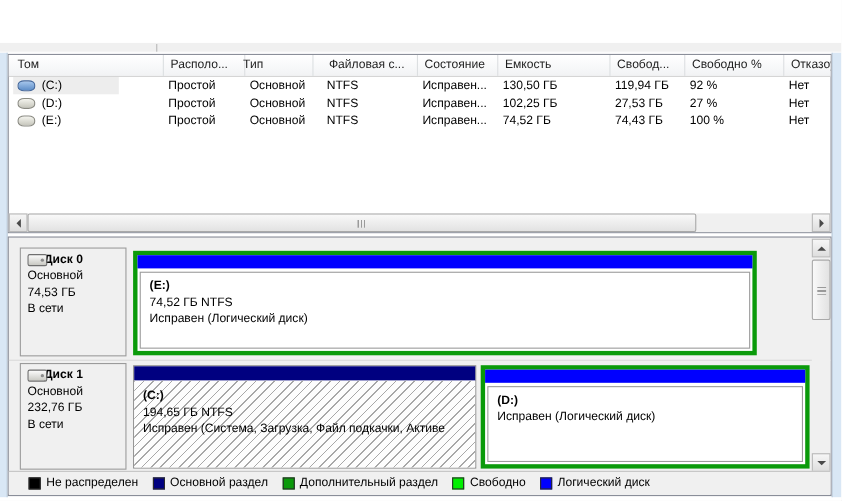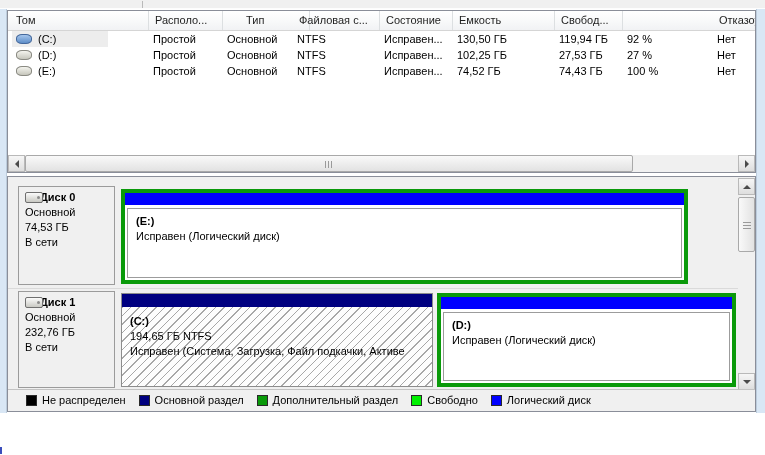--- a/index.html
+++ b/index.html
@@ -2,21 +2,21 @@
 <html><head>
 <meta charset="utf-8">
 <style>
   * { margin:0; padding:0; box-sizing:border-box; }
   html,body { background:#ffffff; }
   #screen {
     position:relative; width:765px; height:455px; overflow:hidden;
     font-family:"Liberation Sans", sans-serif; font-size:11px; color:#000;
     background:#fff;
   }
-  .abs { position:absolute; }
+  .abs { position:absolute;margin-top:39px; }
 
   
   .top-strip { left:0; top:0; width:765px; height:9px; background:#f0f0f0; border-bottom:1px solid #fdfdfd; }
   .toolbar-sep { left:142px; top:1px; width:1px; height:7px; background:#b9b9b9; }
   .frame-left { left:0; top:9px; width:7px; height:404px; background:#d9e7f5; border-right:1px solid #bcccdc; }
   .frame-right { left:756px; top:9px; width:9px; height:404px; background:#d9e7f5; border-left:1px solid #bcccdc; }
 
   
   .table-panel { left:7px; top:10px; width:749px; height:163px; background:#fff; border:1px solid #8a8e99; }
   .thead { position:absolute; left:0; top:0; width:747px; height:20px;
@@ -92,25 +92,26 @@
 
   <div class="abs top-strip"></div>
   <div class="abs toolbar-sep"></div>
   <div class="abs frame-left"></div>
   <div class="abs frame-right"></div>
 
   <div class="abs table-panel">
     <div class="thead">
       <div class="th" style="left:2px;width:139px">Том</div>
       <div class="th" style="left:141px;width:74px">Располо...</div>
-      <div class="th" style="left:232px;width:70px">Тип</div>
+      <div class="th" style="left:207px;width:70px">Тип</div>
       <div class="th" style="left:285px;width:87px">Файловая с...</div>
       <div class="th" style="left:372px;width:73px">Состояние</div>
       <div class="th" style="left:445px;width:102px">Емкость</div>
       <div class="th" style="left:547px;width:68px">Свобод...</div>
+      <div class="th" style="left:615px;width:90px">Свободно %</div>
       <div class="th" style="left:705px;width:42px;border-right:none">Отказоу</div>
     </div>
 
     <div class="trow" style="top:20px">
       <div class="td" style="left:2px;width:139px">
         <span class="sel-bg"></span>
         <span class="vol-icon blue"></span>
         <span class="vol-label">(C:)</span>
       </div>
       <div class="td" style="left:141px;width:74px">Простой</div>
@@ -175,20 +176,21 @@
       </div>
       <div>Основной</div>
       <div>74,53 ГБ</div>
       <div>В сети</div>
     </div>
 
     <div class="part-ext" style="left:113px;top:12px;width:567px;height:95px">
       <div class="bar-log"></div>
       <div class="ext-inner">
         <div class="pname">(E:)</div>
+        <div>74,52 ГБ NTFS</div>
         <div>Исправен (Логический диск)</div>
       </div>
     </div>
 
     <div class="row-sep" style="top:111px"></div>
 
     <div class="label-box" style="top:114px;height:97px">
       <div class="title">
         <span class="disk-icon"></span>
         <span>Диск 1</span>

